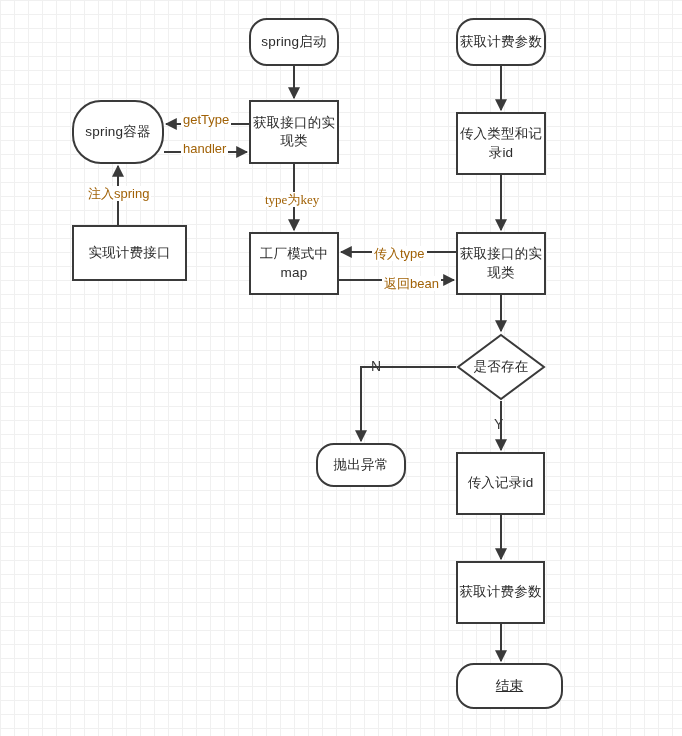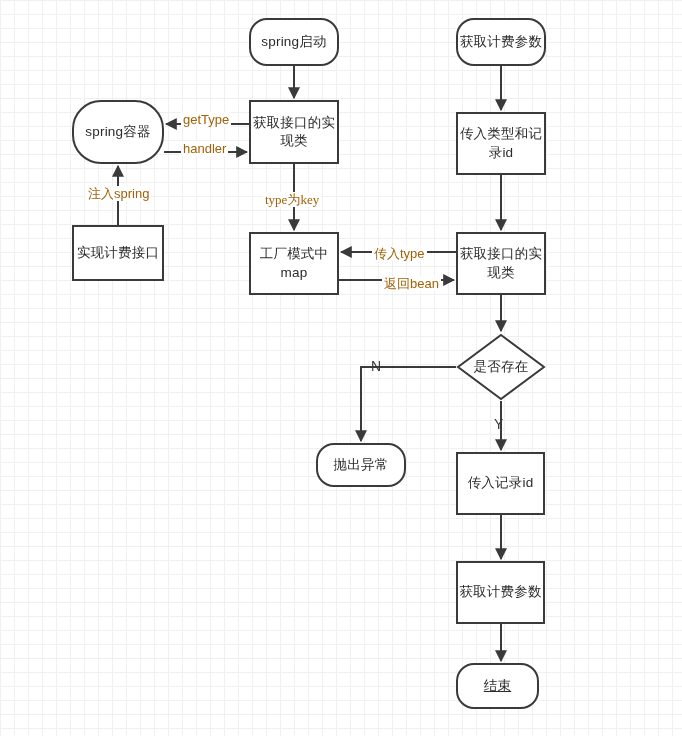--- a/index.html
+++ b/index.html
@@ -144,21 +144,21 @@
   </div>
 
   <div class="node terminator" style="left:456px; top:18px; width:90px; height:48px;">
     <span>获取计费参数</span>
   </div>
 
   <div class="node process" style="left:72px; top:100px; width:92px; height:64px;border-radius:29px;">
     <span>spring容器</span>
   </div>
 
-  <div class="node process" style="left:72px; top:225px; width:92px; height:56px;">
+  <div class="node process" style="left:72px; top:225px; width:115px; height:56px;">
     <span>实现计费接口</span>
   </div>
 
   <div class="node process" style="left:249px; top:100px; width:90px; height:64px;">
     <span>获取接口的实现类</span>
   </div>
 
   <div class="node process" style="left:456px; top:112px; width:90px; height:63px;">
     <span>传入类型和记录id</span>
   </div>
@@ -183,21 +183,21 @@
   </div>
 
   <div class="node process" style="left:456px; top:452px; width:89px; height:63px;text-align:center;">
     <span>传入记录id</span>
   </div>
 
   <div class="node process" style="left:456px; top:561px; width:89px; height:63px;">
     <span>获取计费参数</span>
   </div>
 
-  <div class="node terminator" style="left:456px; top:663px; width:83px; height:46px;text-decoration:underline;">
+  <div class="node terminator" style="left:456px; top:663px; width:107px; height:46px;text-decoration:underline;">
     <span>结束</span>
   </div>
 
   <div class="edge-label" style="left:181px; top:112px;">getType</div>
 
   <div class="edge-label" style="left:181px; top:141px;">handler</div>
 
   <div class="edge-label" style="left:86px; top:186px;">注入spring</div>
 
   <div class="edge-label" style="left:263px; top:192px;font-family:Liberation Serif, serif;">type为key</div>

